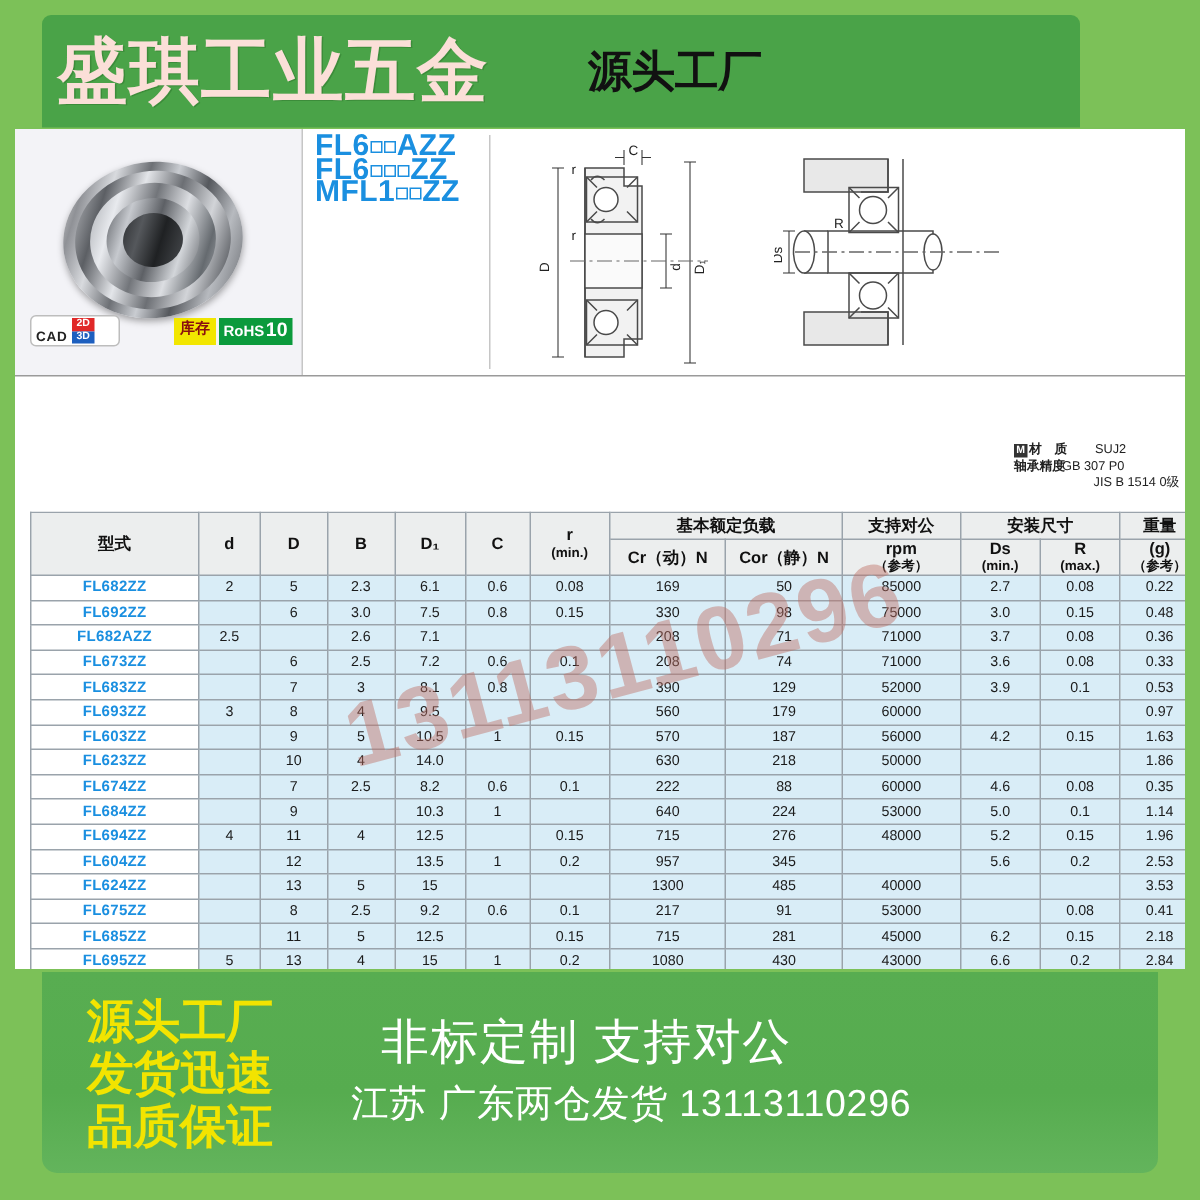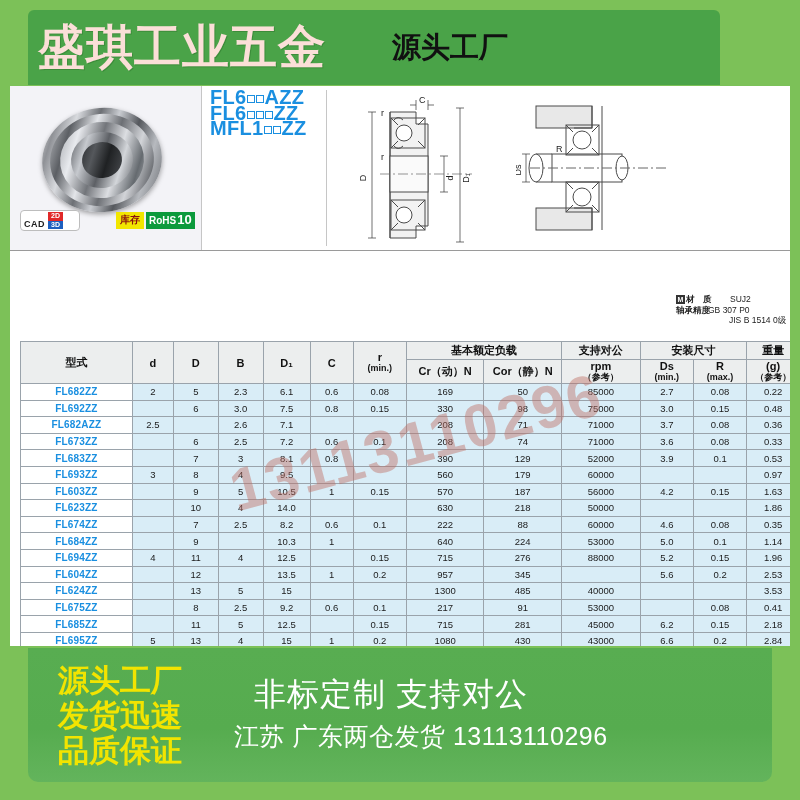--- a/index.html
+++ b/index.html
@@ -535,21 +535,21 @@
           <tr>
             <td class="model">FL694ZZ</td>
             <td>4</td>
             <td>11</td>
             <td>4</td>
             <td>12.5</td>
             <td></td>
             <td>0.15</td>
             <td>715</td>
             <td>276</td>
-            <td>88000</td>
+            <td>48000</td>
             <td>5.2</td>
             <td>0.15</td>
             <td>1.96</td>
           </tr>
           <tr>
             <td class="model">FL604ZZ</td>
             <td></td>
             <td>12</td>
             <td></td>
             <td>13.5</td>

